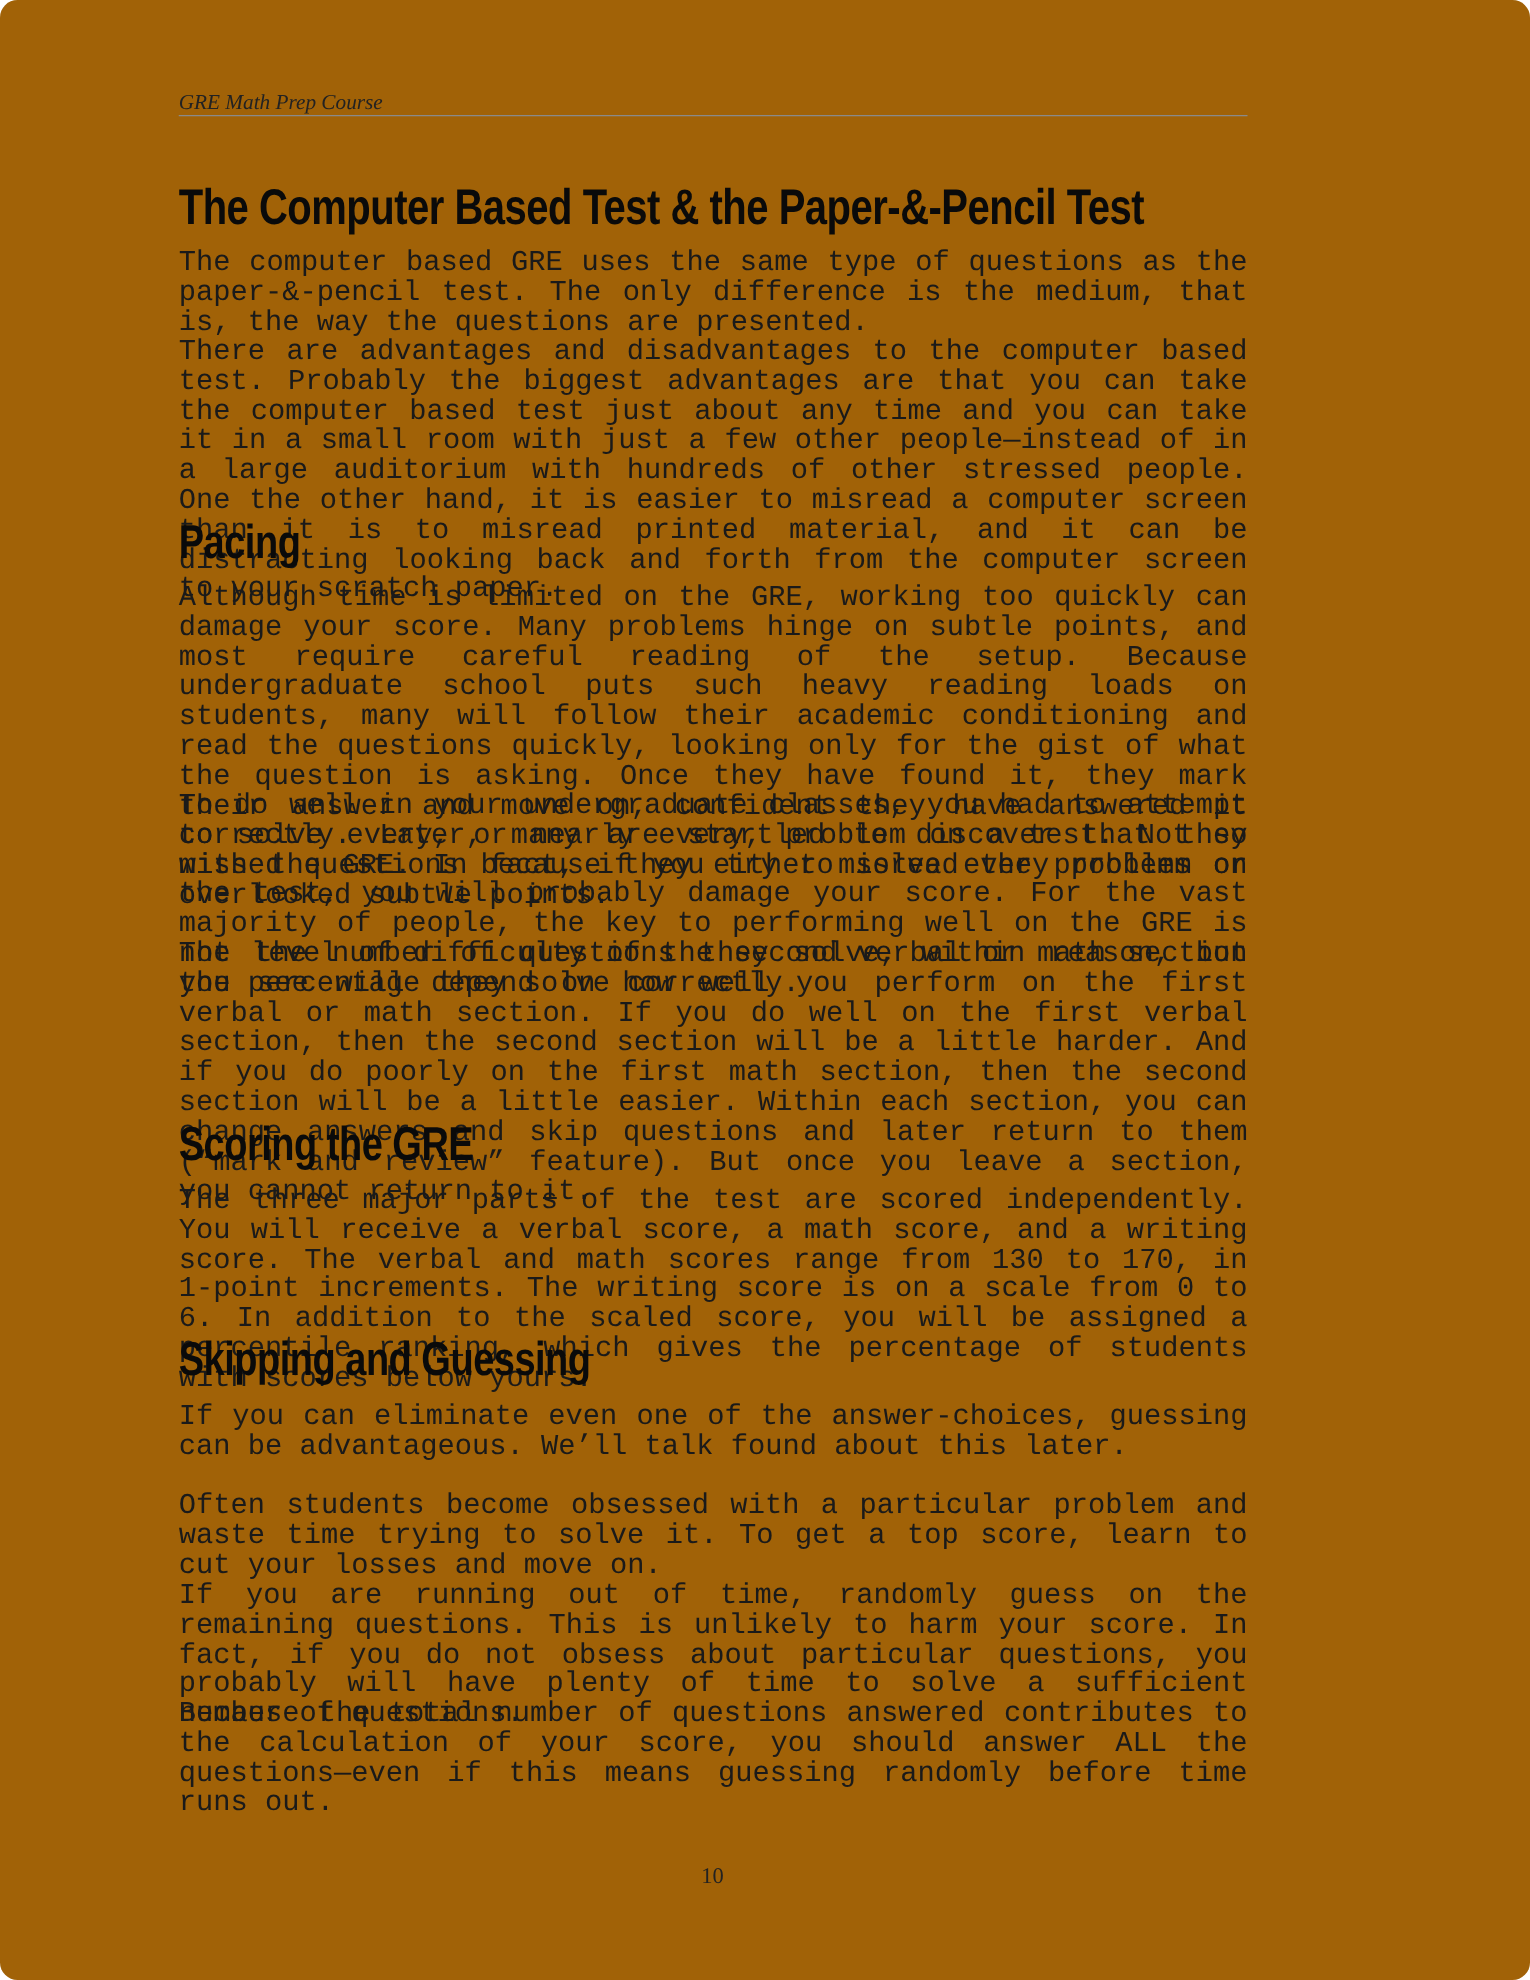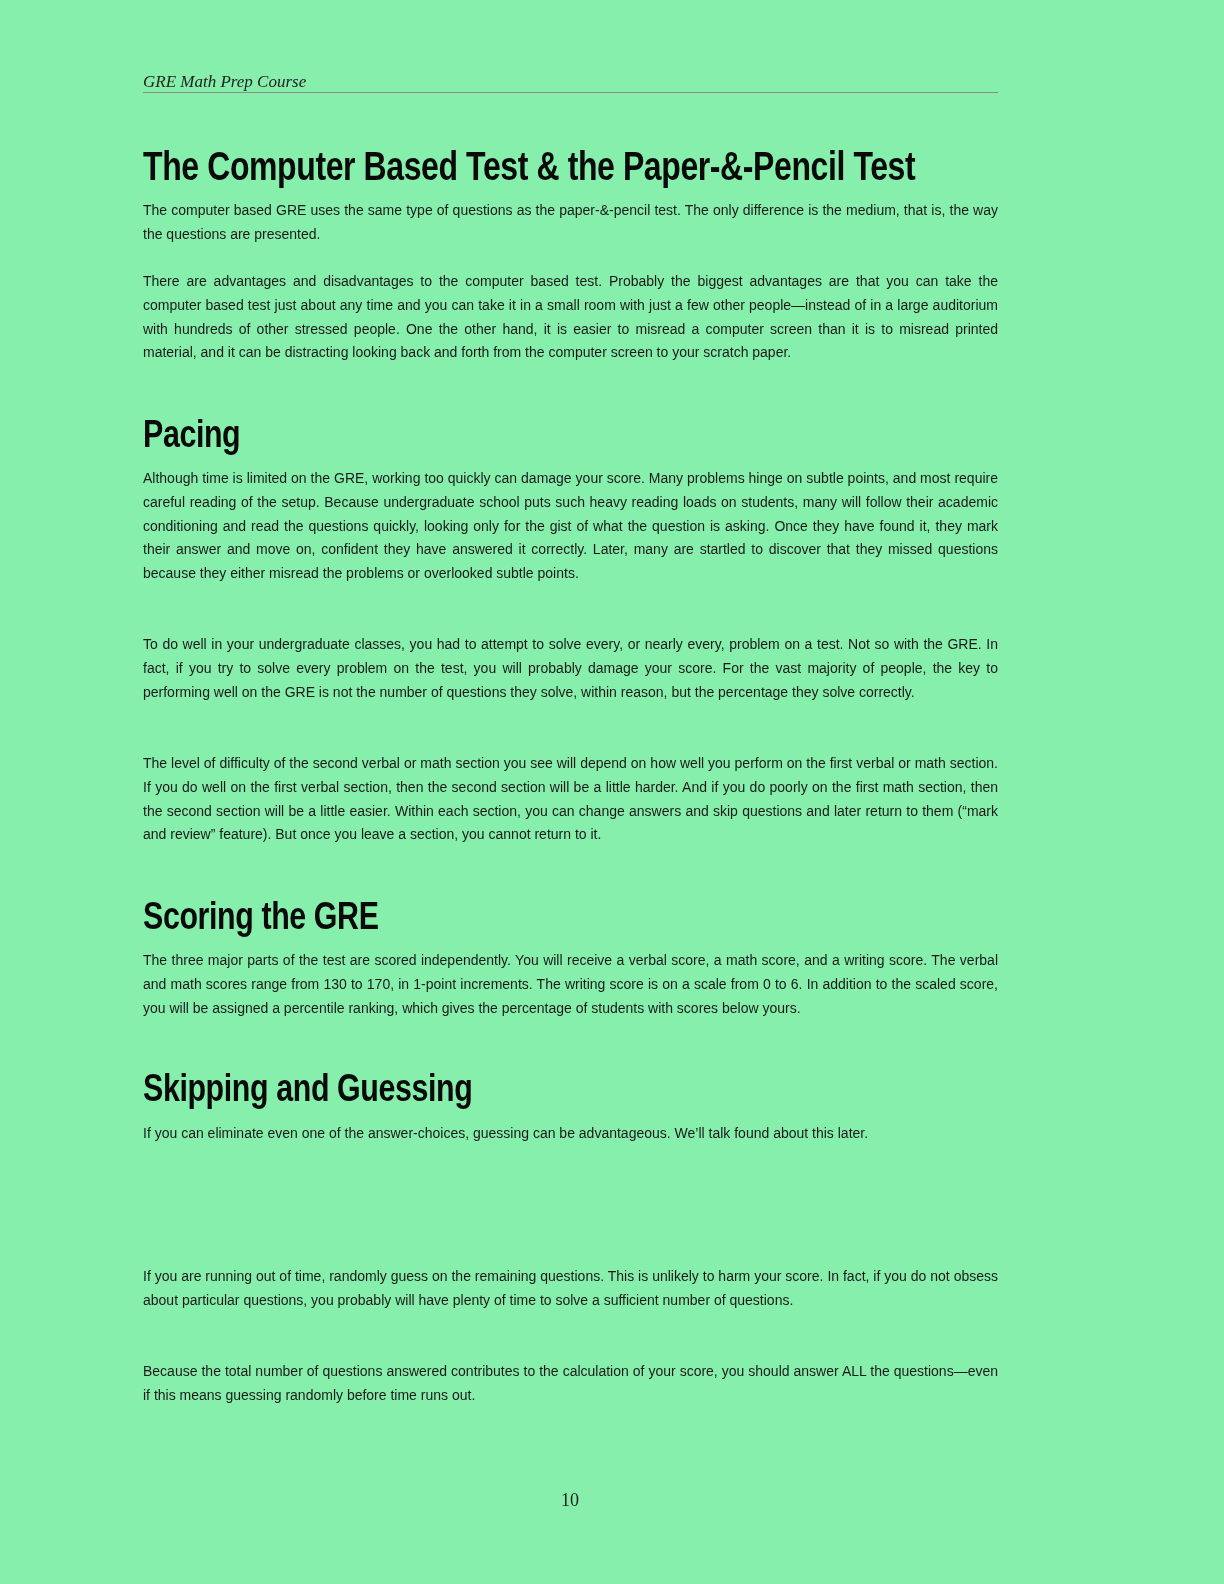--- a/index.html
+++ b/index.html
@@ -1,35 +1,35 @@
 <!DOCTYPE html>
 <html><head>
 <meta charset="utf-8">
 <style>
   html, body { margin: 0; padding: 0; background: #ffffff; }
   body { width: 1224px; height: 1584px; position: relative; overflow: hidden; }
-  .page { position: absolute; left: 0; top: 0; width: 1224px; height: 1584px; background: #86efac; }
+  .page { position: absolute; left: 0; top: 0; width: 1224px; height: 1584px; background: #a16207; border-radius: 14px; }
   .header {
     position: absolute; left: 143px; top: 72px; width: 855px; height: 20px;
     border-bottom: 1px solid #8a8a8a;
     font-family: "Liberation Serif", serif; font-style: italic;
     font-size: 17px; color: #222; line-height: 20px;
   }
   .h {
     position: absolute; left: 143px;
     font-family: "Liberation Sans", sans-serif; font-weight: bold;
     color: #0a0a0a; white-space: nowrap;
     transform-origin: left top;
     letter-spacing: -0.5px;
   }
   .h1 { top: 144px; font-size: 40px; line-height: 44px; transform: scaleX(0.80); }
   .h2 { font-size: 38px; line-height: 42px; transform: scaleX(0.80); }
   .p {
     position: absolute; left: 143px; width: 855px;
-    font-family: Liberation Sans, sans-serif; font-size: 14px; line-height: 23.8px;
+    font-family: Liberation Mono, monospace; font-size: 23px; line-height: 23.8px;
     color: #1a1a1a; text-align: justify; margin: 0;
   }
   .pagenum {
     position: absolute; left: 0; width: 1140px; top: 1474px; text-align: center;
     font-family: "Liberation Serif", serif; font-size: 18px; color: #222; margin-top: 16px;
   }
 </style>
 </head>
 <body>
 
@@ -44,17 +44,18 @@
   <div class="h h2" style="top:413px;">Pacing</div>
   <p class="p" style="top:467px;">Although time is limited on the GRE, working too quickly can damage your score. Many problems hinge on subtle points, and most require careful reading of the setup. Because undergraduate school puts such heavy reading loads on students, many will follow their academic conditioning and read the questions quickly, looking only for the gist of what the question is asking. Once they have found it, they mark their answer and move on, confident they have answered it correctly. Later, many are startled to discover that they missed questions because they either misread the problems or overlooked subtle points.</p>
   <p class="p" style="top:633px;">To do well in your undergraduate classes, you had to attempt to solve every, or nearly every, problem on a test. Not so with the GRE. In fact, if you try to solve every problem on the test, you will probably damage your score. For the vast majority of people, the key to performing well on the GRE is not the number of questions they solve, within reason, but the percentage they solve correctly.</p>
   <p class="p" style="top:752px;">The level of difficulty of the second verbal or math section you see will depend on how well you perform on the first verbal or math section. If you do well on the first verbal section, then the second section will be a little harder. And if you do poorly on the first math section, then the second section will be a little easier. Within each section, you can change answers and skip questions and later return to them (“mark and review” feature). But once you leave a section, you cannot return to it.</p>
 
   <div class="h h2" style="top:895px;">Scoring the GRE</div>
   <p class="p" style="top:949px;">The three major parts of the test are scored independently. You will receive a verbal score, a math score, and a writing score. The verbal and math scores range from 130 to 170, in 1-point increments. The writing score is on a scale from 0 to 6. In addition to the scaled score, you will be assigned a percentile ranking, which gives the percentage of students with scores below yours.</p>
 
   <div class="h h2" style="top:1067px;">Skipping and Guessing</div>
   <p class="p" style="top:1122px;">If you can eliminate even one of the answer-choices, guessing can be advantageous. We’ll talk found about this later.</p>
+  <p class="p" style="top:1193px;">Often students become obsessed with a particular problem and waste time trying to solve it. To get a top score, learn to cut your losses and move on.</p>
   <p class="p" style="top:1265px;">If you are running out of time, randomly guess on the remaining questions. This is unlikely to harm your score. In fact, if you do not obsess about particular questions, you probably will have plenty of time to solve a sufficient number of questions.</p>
   <p class="p" style="top:1360px;">Because the total number of questions answered contributes to the calculation of your score, you should answer ALL the questions—even if this means guessing randomly before time runs out.</p>
 
   <div class="pagenum">10</div>
 </div>
 
 </body></html>

